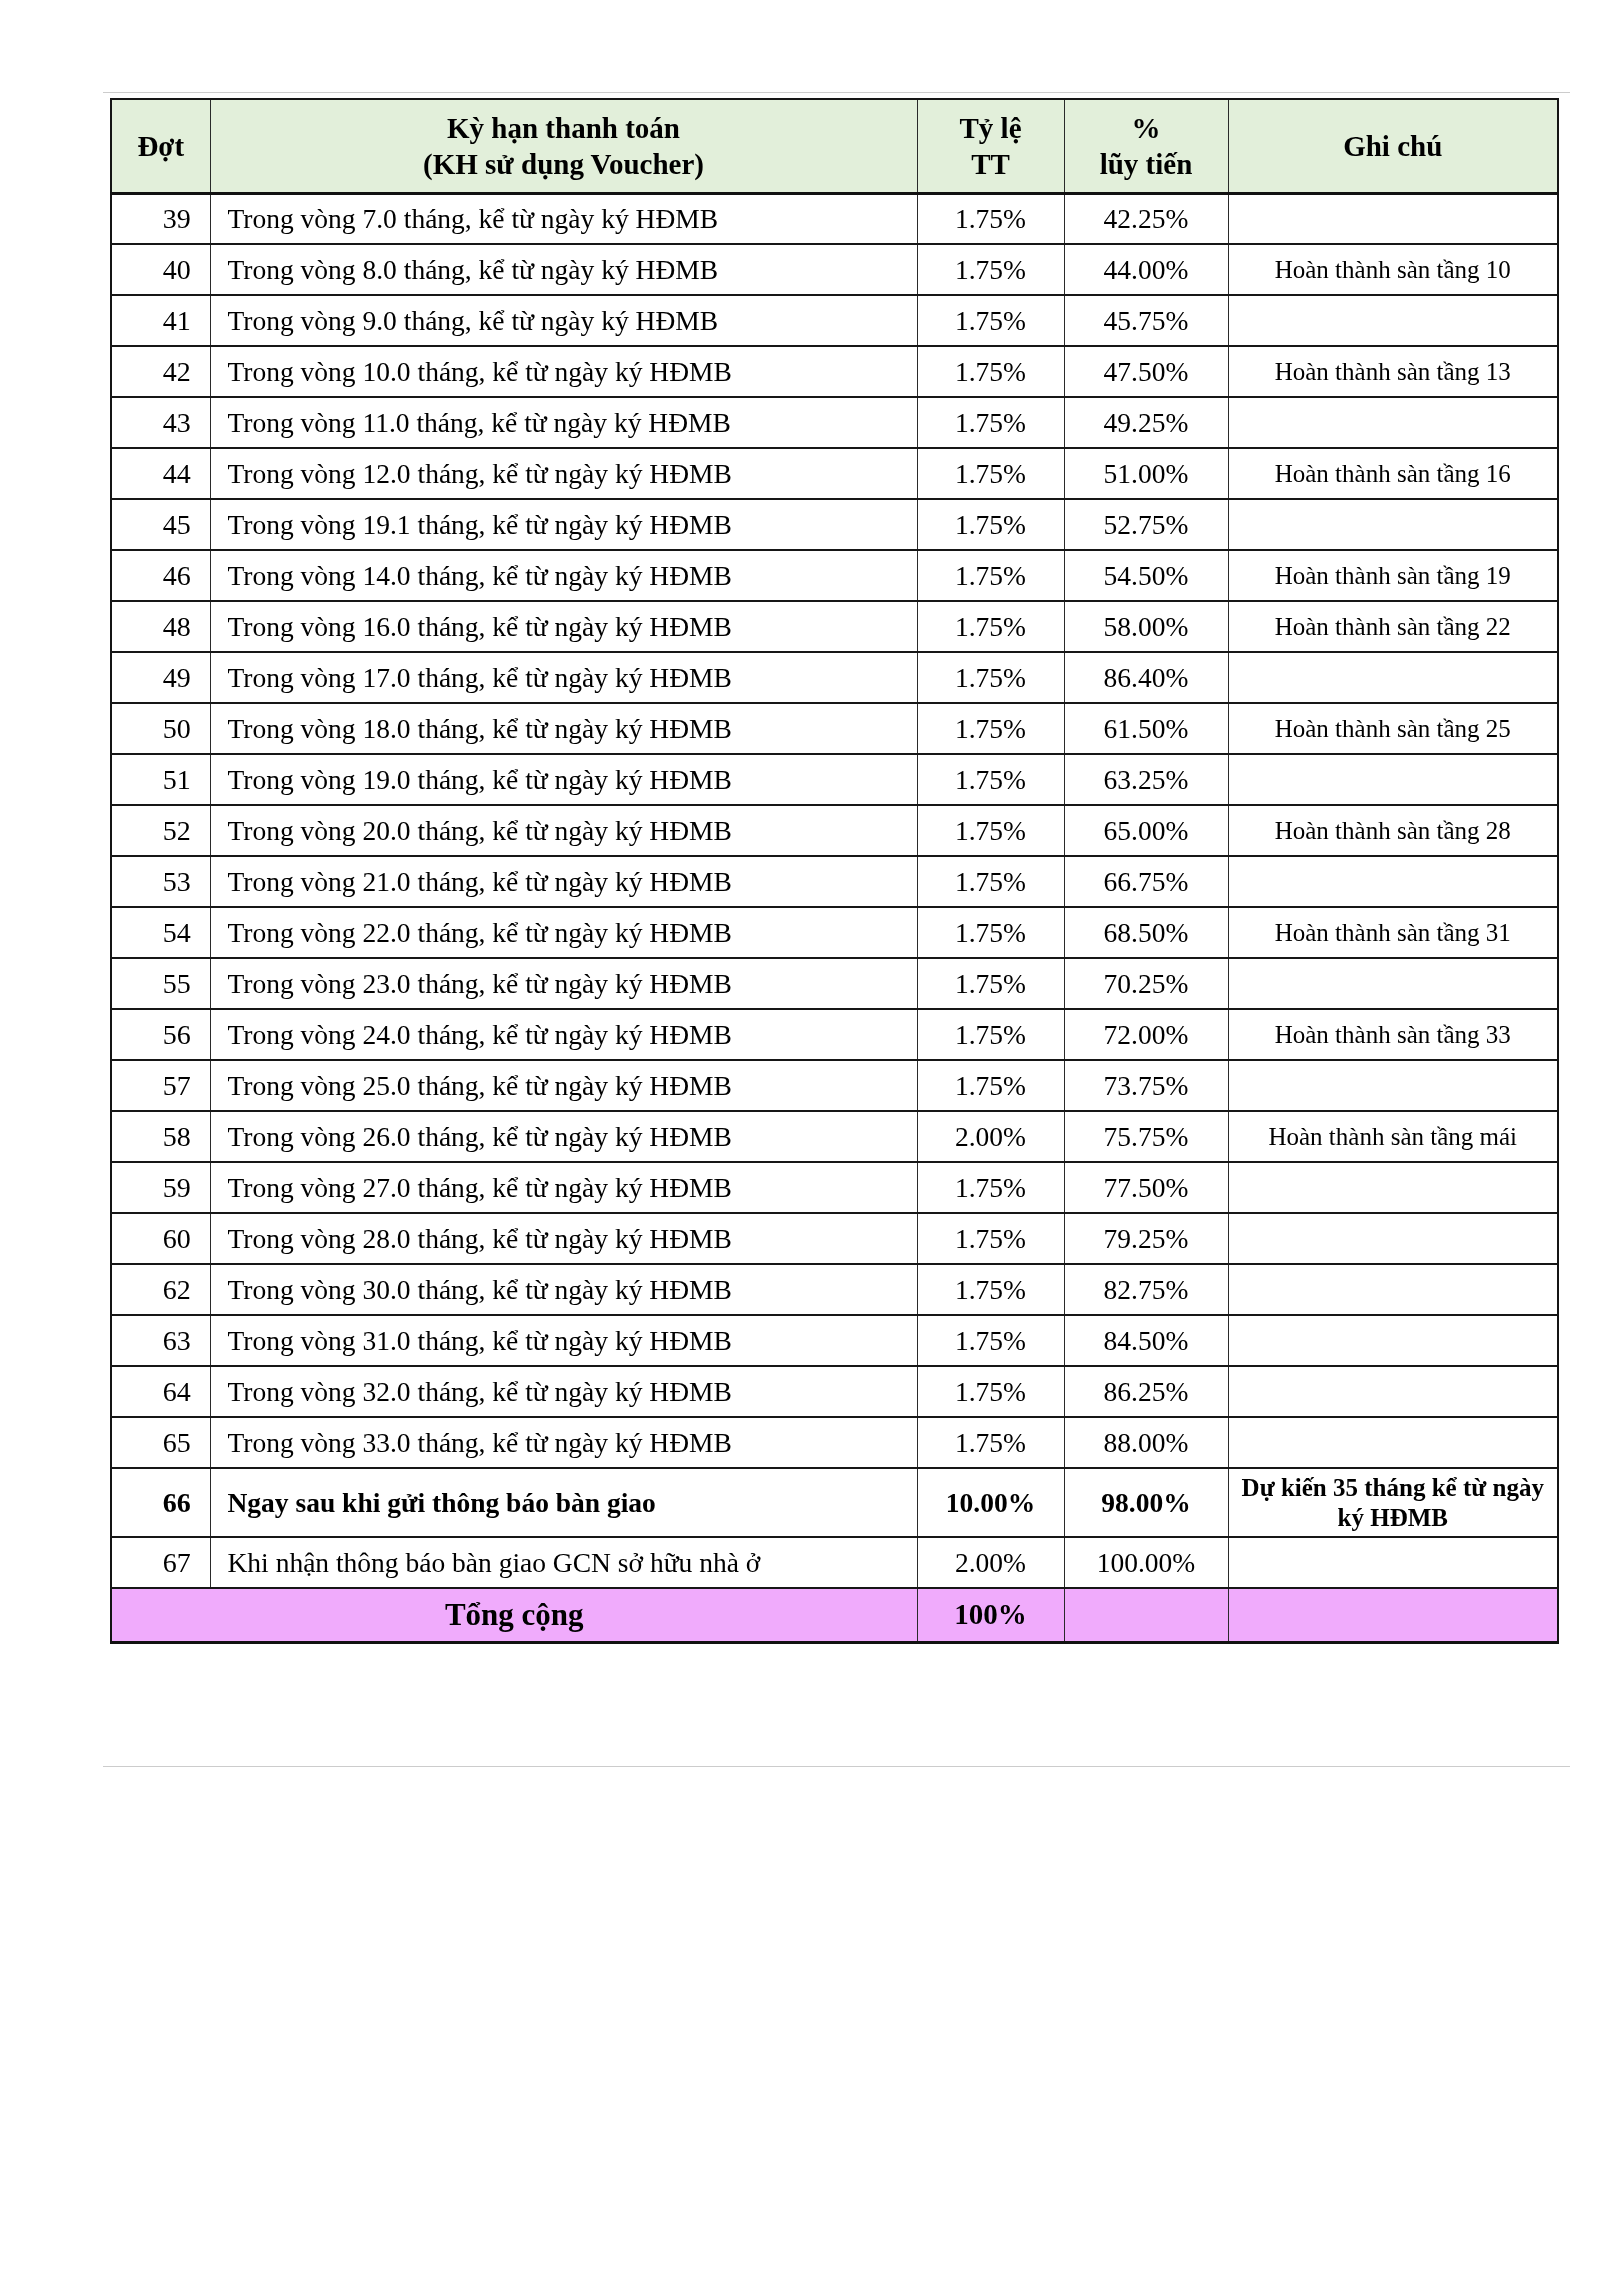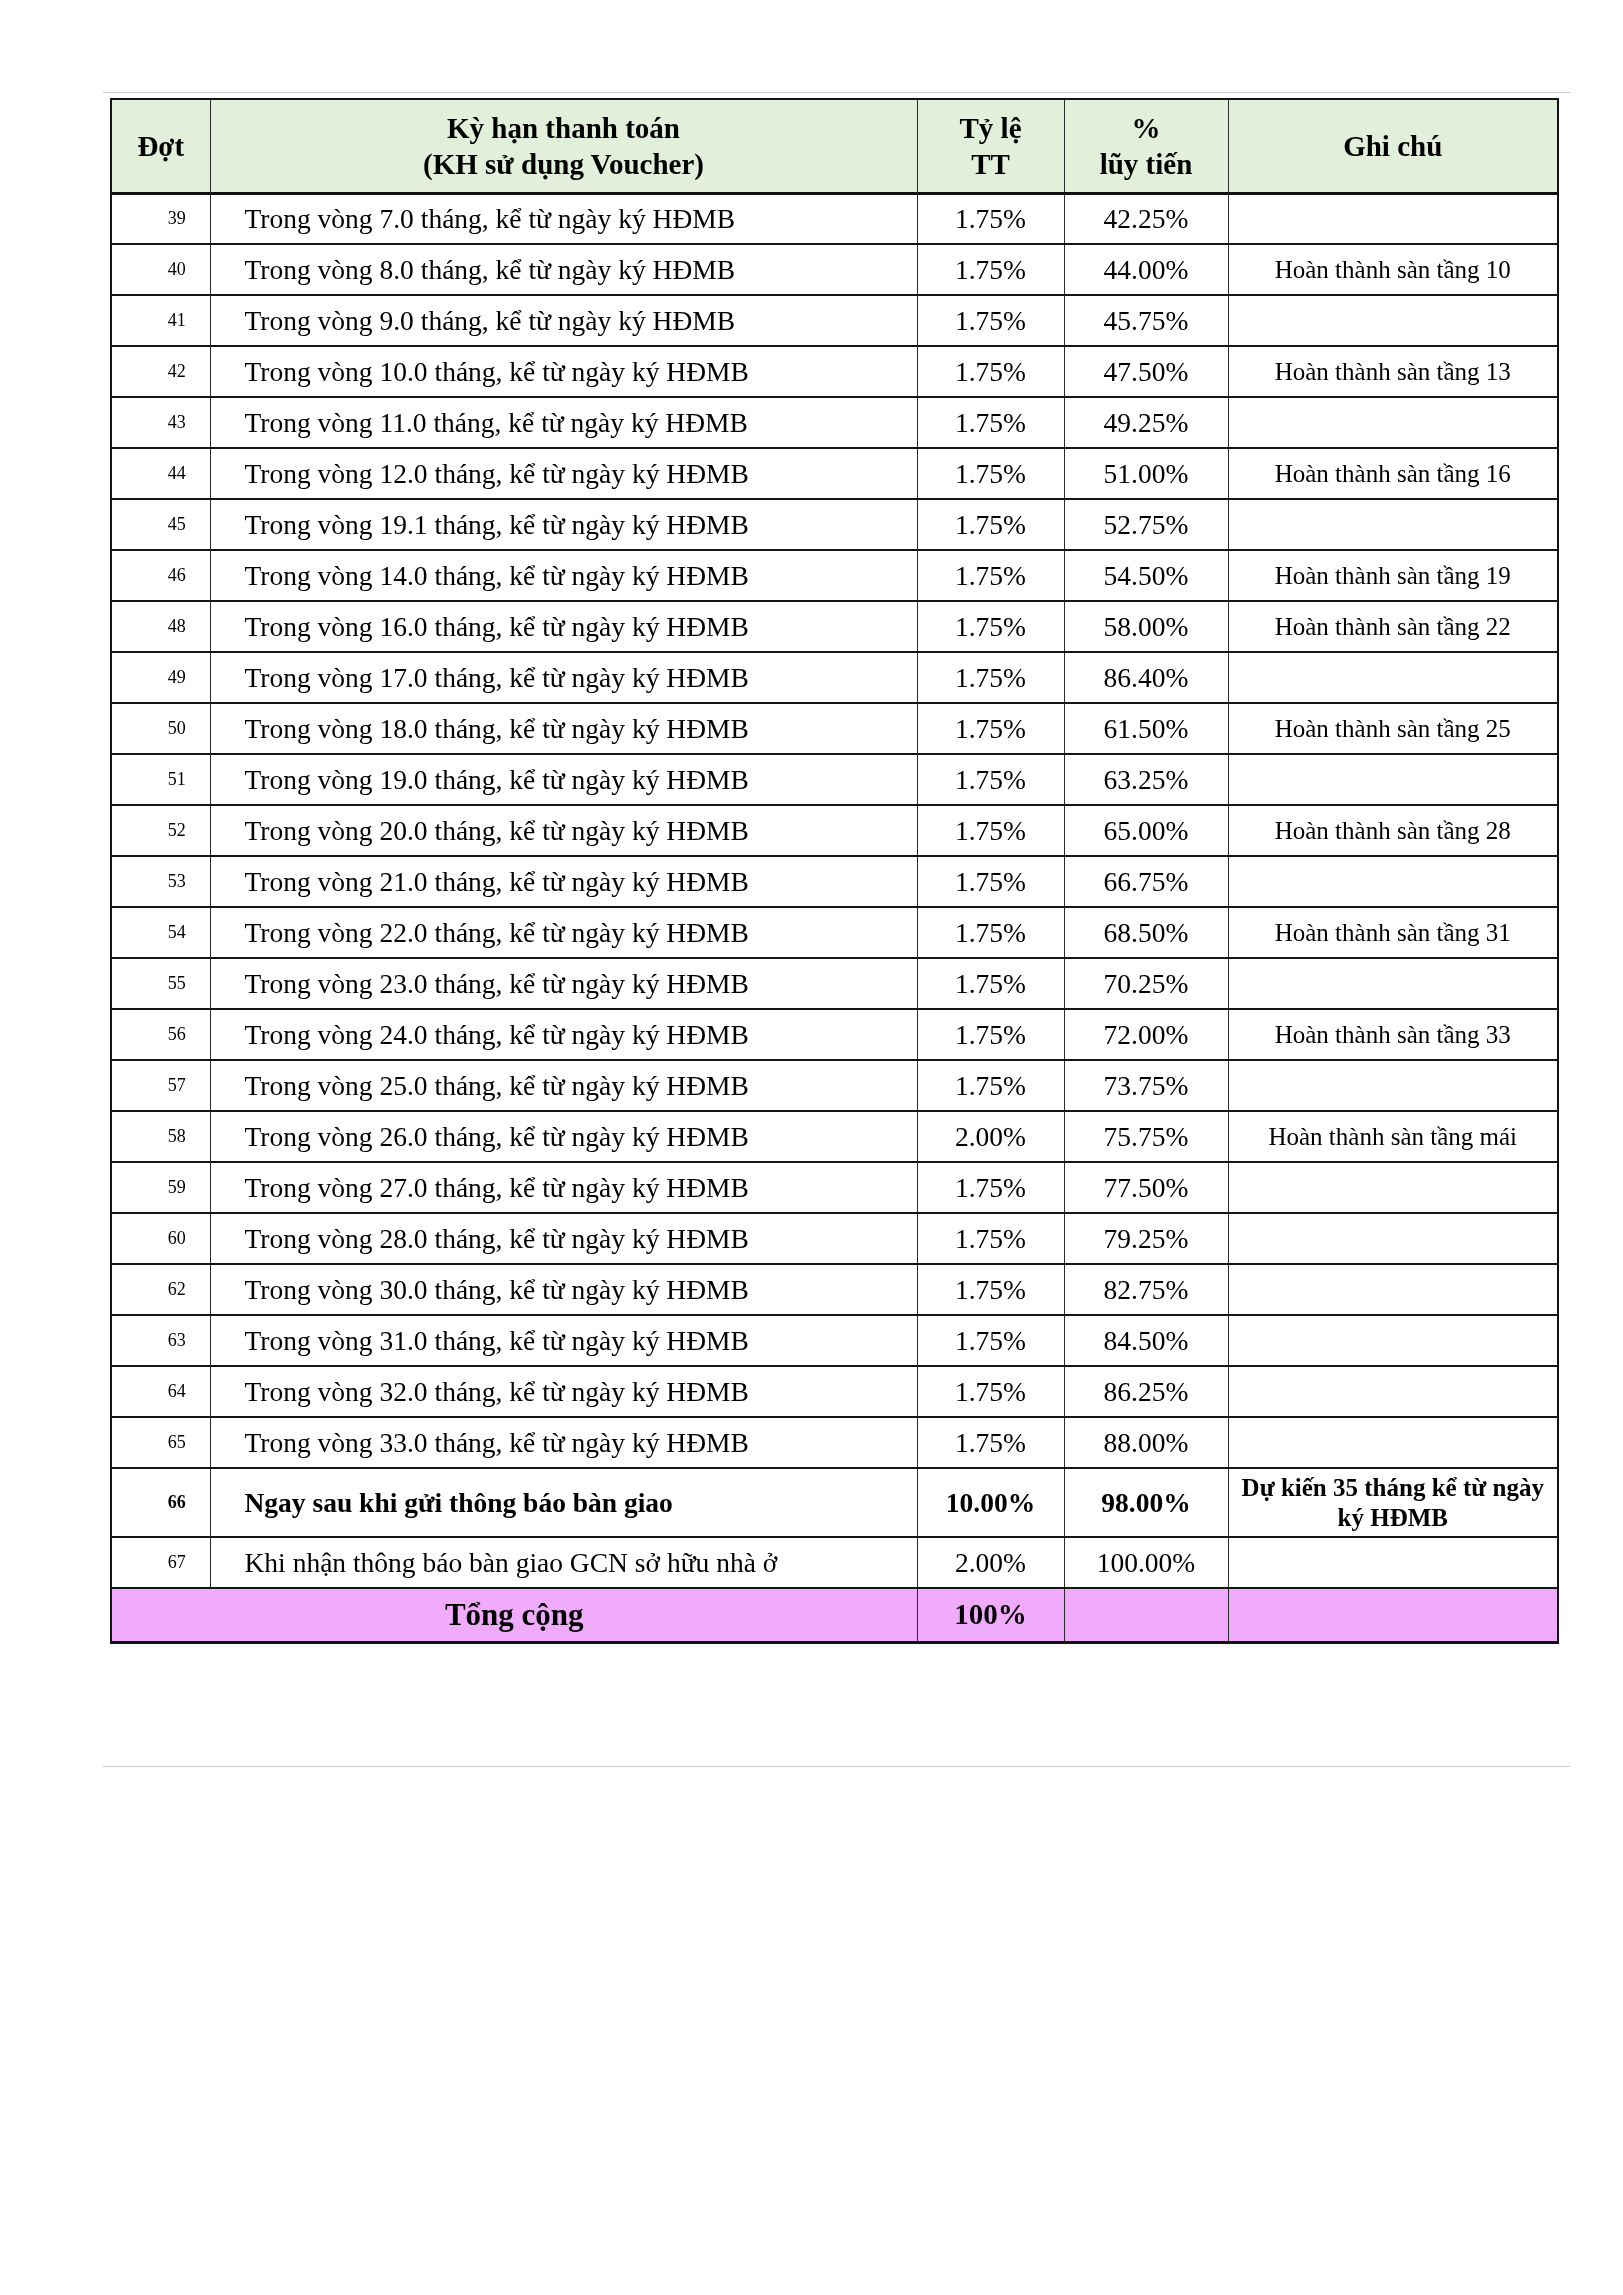--- a/index.html
+++ b/index.html
@@ -44,22 +44,22 @@
   thead th{
     background:#e2efda;
     font-weight:bold;
     font-size:29px;
     line-height:1.25;
     border-bottom:3.9px solid #111111;
   }
   tbody tr{height:51px;}
   tbody tr.tall{height:69px;}
   td{font-size:27.5px;}
-  td.c-dot{font-size:18px;padding-left:36px;}
-  td.c-term{text-align:left;padding-left:34px;padding-right:6.5px;}
+  td.c-dot{font-size:28px;padding-left:36px;}
+  td.c-term{text-align:left;padding-left:17px;padding-right:6.5px;}
   td.c-note{font-size:25px;line-height:1.18;padding:2.6px 9.2px;}
   tr.bold-row td{font-weight:bold;}
 
   tfoot tr{height:54px;}
   tfoot td{
     background:#f0abfc;
     border-bottom:3.9px solid #111111;
   }
   tfoot td.total-label{
     font-weight:bold;font-size:31px;

